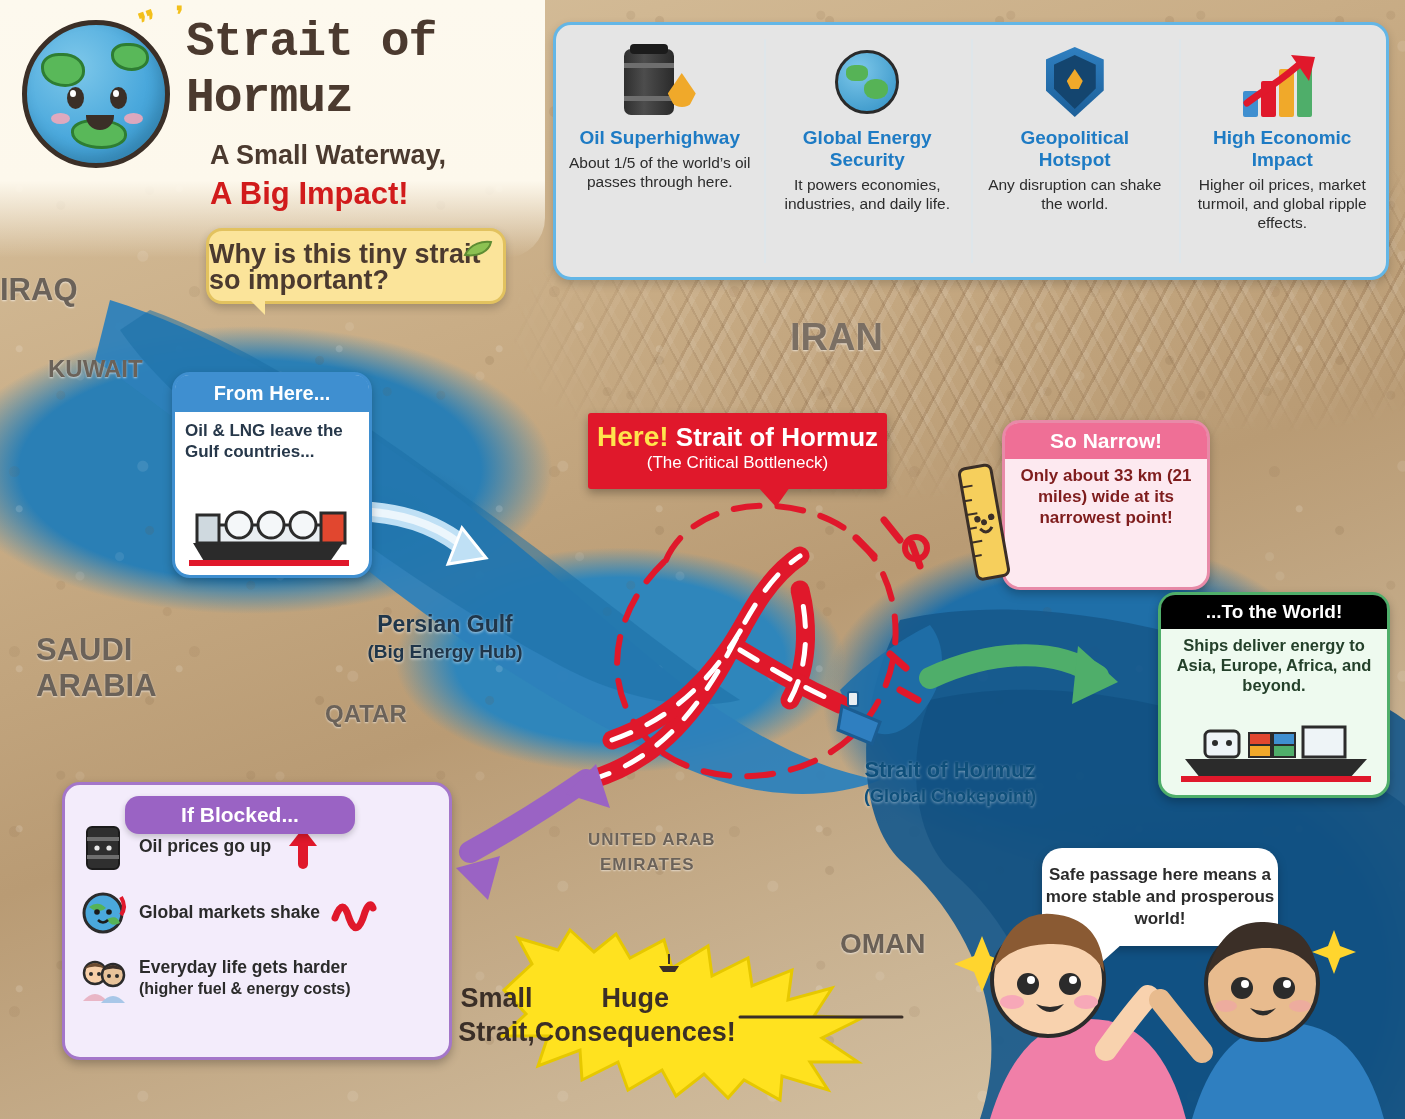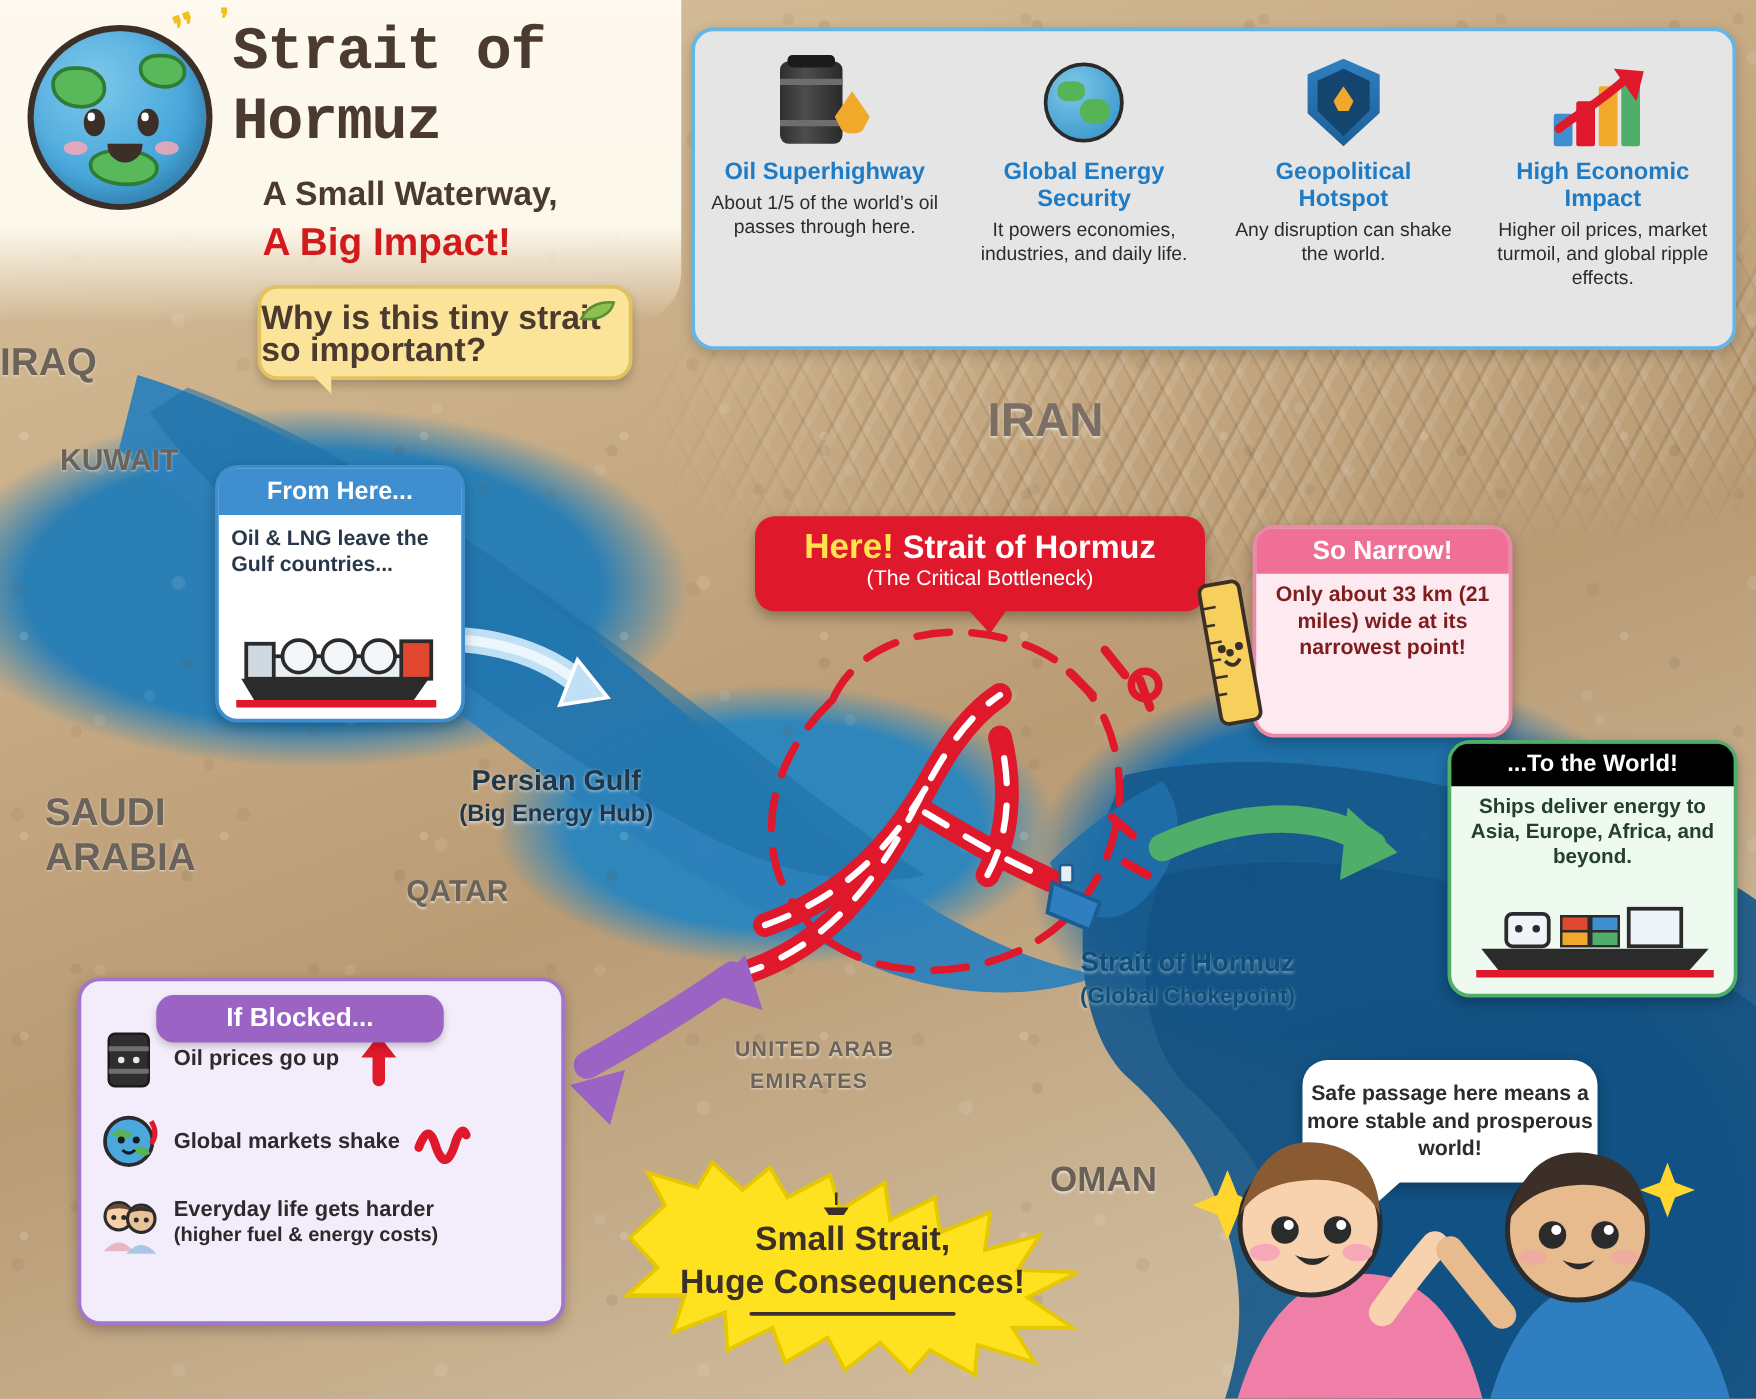--- a/index.html
+++ b/index.html
@@ -122,22 +122,22 @@
   
   .mlabel { position:absolute; font-weight:bold; color:#6b6259; text-shadow:0 1px 2px rgba(255,255,255,.6); }
 
   
   .hdr { color:#fff; font-weight:bold; text-align:center; }
 
   #from-here { left:172px; top:372px; width:200px; height:206px; border:3px solid #3f8fd0; }
   #from-here .hdr { background:#3f8fd0; border-radius:14px 14px 0 0; padding:7px 0; font-size:20px; }
   #from-here .body { padding:8px 10px 0; font-size:17px; color:#27384a; line-height:21px; font-weight:bold;}
 
-  #here-cb { position:absolute; left:604px; top:413px; width:360px; height:76px; background:#e0182b;
-    border-radius:16px; box-shadow:0 4px 10px rgba(0,0,0,.3); }
+  #here-cb { position:absolute; left:588px; top:413px; width:299px; height:76px; background:#e0182b;
+    border-radius:3px; box-shadow:0 4px 10px rgba(0,0,0,.3); }
   #here-cb .l1 { text-align:center; color:#fff; font-weight:bold; font-size:26px; padding-top:8px; }
   #here-cb .l1 b { color:#ffe44d; font-size:28px; }
   #here-cb .l2 { text-align:center; color:#fff; font-size:17px; }
   #here-cb:after{content:"";position:absolute;left:170px;bottom:-18px;width:0;height:0;
     border-left:18px solid transparent;border-right:14px solid transparent;border-top:20px solid #e0182b;}
 
   #so-narrow { left:1002px; top:420px; width:208px; height:170px; border:3px solid #e88aa8; background:#fde9f0; }
   #so-narrow .hdr { background:#ef6f96; border-radius:14px 14px 0 0; padding:6px 0; font-size:21px; }
   #so-narrow .body { padding:6px 10px 0; text-align:center; font-size:17px; color:#7f1d1d; line-height:21px; font-weight:bold;}
 
@@ -153,21 +153,21 @@
   #if-blocked .row .t small { display:block; font-size:16px; font-weight:bold; }
 
   #stable-bubble { position:absolute; left:1042px; top:848px; width:236px; height:98px; background:#fff;
     border-radius:20px; box-shadow:0 4px 10px rgba(0,0,0,.25); }
   #stable-bubble .t { text-align:center; font-size:17px; font-weight:bold; color:#2b2b2b; padding-top:16px; line-height:22px;}
   #stable-bubble:after{content:"";position:absolute;left:48px;bottom:-16px;width:0;height:0;
     border-left:12px solid transparent;border-right:20px solid transparent;border-top:18px solid #fff;}
 
   
   #burst { position:absolute; left:496px; top:930px; width:372px; height:170px; }
-  #burst .txt { position:absolute; inset:0; display:flex; flex-direction:column; align-items:center; justify-content:center;
+  #burst .txt { position:absolute; inset:0; display:flex; flex-direction:row; align-items:center; justify-content:center;
     text-align:center; font-size:27px; font-weight:bold; color:#3b2f27; line-height:34px; }
 
   
   .wlabel { position:absolute; text-align:center; font-weight:bold; }
   #persian-gulf { left:330px; top:610px; width:230px; color:#20364a; font-size:23px; line-height:28px;
       text-shadow:0 1px 3px rgba(255,255,255,.65);}
   #persian-gulf small { font-size:19px; display:block; }
   #hormuz-label { left:820px; top:756px; width:260px; color:#0e4f7a; font-size:22px; line-height:27px;
       text-shadow:0 1px 3px rgba(255,255,255,.5);}
   #hormuz-label small { font-size:18px; display:block; }

